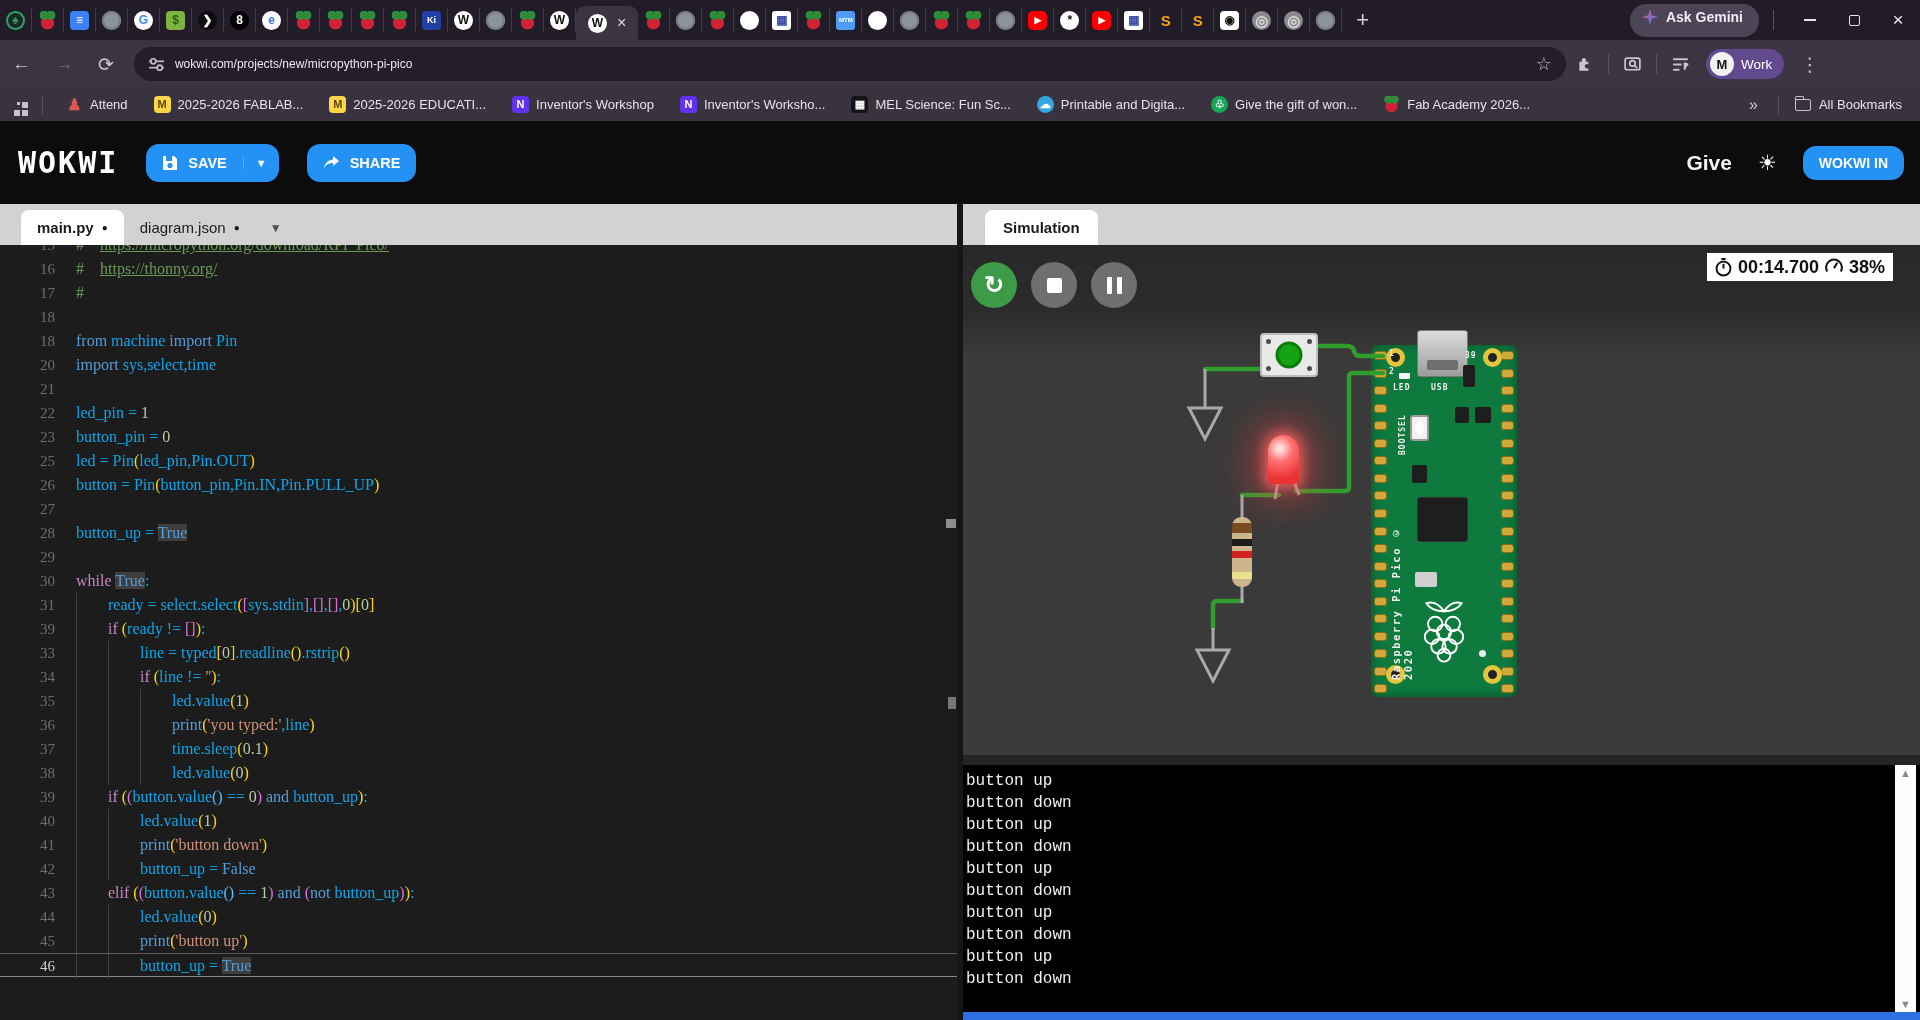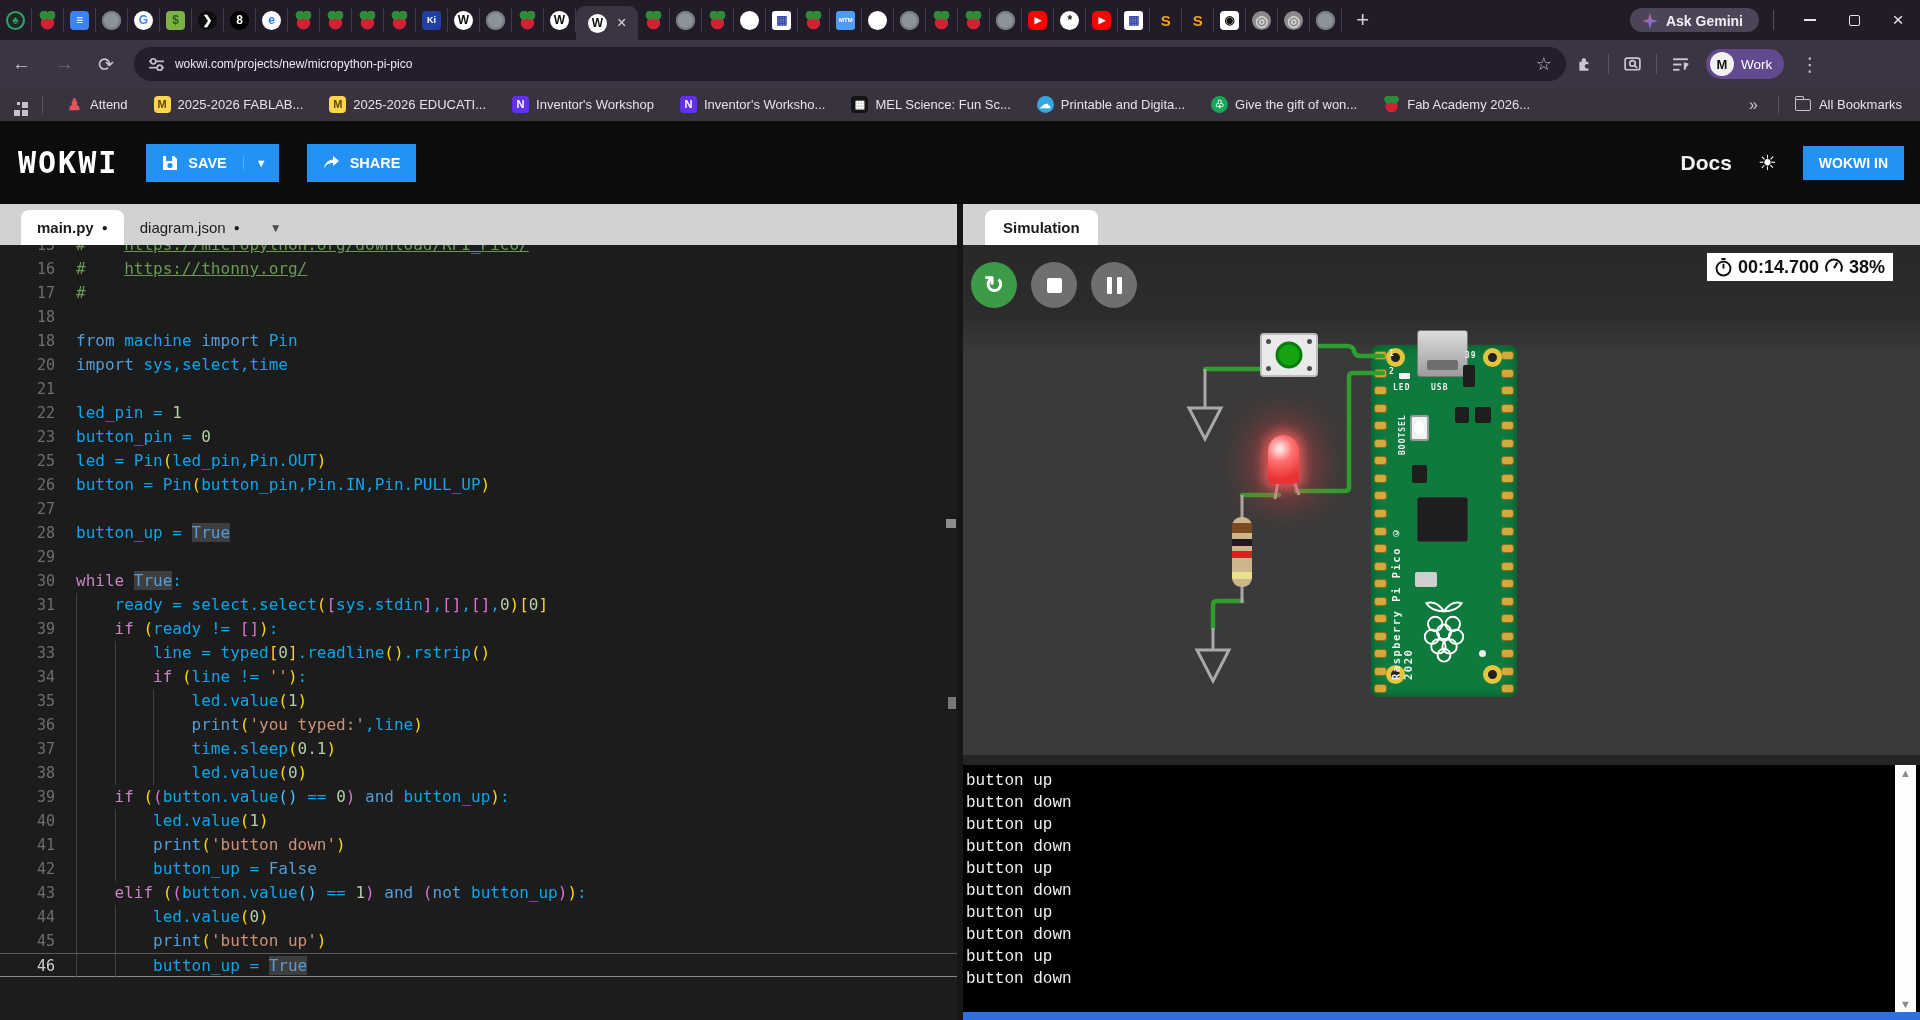--- a/index.html
+++ b/index.html
@@ -18,21 +18,21 @@
              radial-gradient(circle at 68% 22%, #2e8b3a 22%, transparent 24%),
              radial-gradient(circle at 50% 62%, #cf2233 42%, transparent 46%);
              border-radius:0; }
   .fv-globe { background:#8d939b; box-shadow:inset 0 0 0 2px #767c85; }
   .fv-tree { background:#1d2a24; box-shadow:inset 0 0 0 2px #2ea06a; color:#2ea06a; }
   .activetab { display:flex; align-items:center; gap:10px; height:34px; margin-top:6px;
                padding:0 12px; background:#3b3443; border-radius:9px 9px 0 0; }
   .tabclose { color:#ddd; font-size:16px; line-height:1; }
   .newtab { color:#d5d0da; font-size:22px; padding:0 14px; }
   #gemini-pill { display:flex; align-items:center; gap:8px; margin-left:auto;
-                 background:#4c4457; border-radius:16px; padding:5px 16px 3px 12px;
+                 background:#4c4457; border-radius:16px; padding:5px 16px 12px 12px;
                  font-size:14px; font-weight:bold; color:#f1eef5; }
   .winsep { width:1px; height:20px; background:#554e60; margin:0 14px; }
   .winctl { width:44px; height:38px; display:flex; align-items:center; justify-content:center; color:#e8e4ee; }
   .ctl-min { width:12px; height:2px; background:#e8e4ee; }
   .ctl-max { width:11px; height:11px; border:1.5px solid #e8e4ee; border-radius:2px; }
   .ctl-close { font-size:19px; }
 
   #toolbar { position:absolute; left:0; top:40px; width:1920px; height:48px;
              background:#3b3443; display:flex; align-items:center; }
   .navbtn { font-size:19px; color:#cac5d1; padding:0 12px; }
@@ -68,21 +68,21 @@
   .foldericon { width:16px; height:12px; border:1.5px solid #c6c1cc; border-radius:2px; position:relative; }
   .foldericon::before { content:""; position:absolute; left:-1px; top:-4px; width:7px; height:3px;
                         border:1.5px solid #c6c1cc; border-bottom:none; border-radius:2px 2px 0 0; }
 
   
   #wokwibar { position:absolute; left:0; top:121px; width:1920px; height:83px;
               background:#0c0c0c; display:flex; align-items:center; }
   #wokwi-logo { font-family:"DejaVu Sans Mono", monospace; font-size:30px; font-weight:bold;
                 color:#fff; letter-spacing:2px; margin:0 28px 0 18px; }
   .bluebtn { background:#2492f5; color:#fff; font-weight:bold; font-size:14.5px;
-             border-radius:0; display:flex; align-items:center; height:38px; }
+             border-radius:13px; display:flex; align-items:center; height:38px; }
   #save-btn { margin-right:28px; }
   #save-main { display:flex; align-items:center; gap:10px; padding:0 16px; }
   #save-caret { padding:0 12px; border-left:1px solid #5cb0f8; font-size:11px; }
   #share-btn { padding:0 16px; gap:10px; }
   #wokwibar .spacer { flex:1; }
   #docs-link { font-size:21px; font-weight:bold; color:#f3f3f3; margin-right:26px; }
   #theme-toggle { color:#fff; font-size:21px; margin-right:26px; }
   #signin-btn { padding:0 16px; height:34px; font-size:14px; margin-right:16px; }
 
   
@@ -92,21 +92,21 @@
   #editor-tabs { position:absolute; left:0; top:0; width:100%; height:41px; background:#d2d2d2;
                  display:flex; align-items:flex-end; }
   .edtab { display:flex; align-items:center; gap:8px; height:35px; padding:0 16px;
            font-size:15px; color:#1c1c1c; border-radius:8px 8px 0 0; }
   .edtab.active { background:#fff; font-weight:bold; margin-left:21px; }
   .edtab .dot { font-size:10px; }
   #edtab-caret { color:#4d4d4d; font-size:12px; margin-left:14px; padding-bottom:10px; }
 
   #code-area { position:absolute; left:0; top:41px; width:100%; height:775px; overflow:hidden;
                font-family:"DejaVu Sans Mono", monospace; font-size:16px; }
-  #code-scroll { margin-top:-12px; }
+  #code-scroll { margin-top:-12px;font-family:Liberation Serif, serif; }
   .cl { display:flex; height:24px; line-height:24px; }
   .cl.active { border-top:1px solid #5a5a5a; border-bottom:1px solid #8a8a8a; }
   .ln { flex:0 0 76px; text-align:right; padding-right:21px; color:#6e6e6e; font-size:15px; }
   .cl.active .ln { color:#d0d0d0; }
   .lc { white-space:pre; }
   .tk-cm { color:#6a9955; } .tk-lk { color:#6a9955; text-decoration:underline; }
   .tk-kw { color:#569cd6; } .tk-ctl { color:#c586c0; }
   .tk-num { color:#b5cea8; } .tk-str { color:#ce9178; }
   .tk-b1 { color:#ffd602; } .tk-b2 { color:#da70d6; } .tk-b3 { color:#4fc1ff; }
   .tk-id, .tk-op { color:#0ea5e9; }
@@ -451,21 +451,21 @@
       </span>
       <span id="save-caret">▼</span>
     </span>
     <span class="bluebtn" id="share-btn">
       <svg width="17" height="16" viewBox="0 0 17 16">
         <path d="M10 1 L16 6 L10 11 V8 C5 8 2.5 10 1 14 C1.5 8.5 5 5 10 4.5 Z" fill="#fff"></path>
       </svg>
       <span>SHARE</span>
     </span>
     <span class="spacer"></span>
-    <span id="docs-link">Docs</span>
+    <span id="docs-link">Give</span>
     <span id="theme-toggle">☀</span>
     <span class="bluebtn" id="signin-btn">WOKWI IN</span>
   </div>
 
   <div id="content">
 
     <div id="editor-pane">
       <div id="editor-tabs">
         <span class="edtab active">
           <span>main.py</span>

